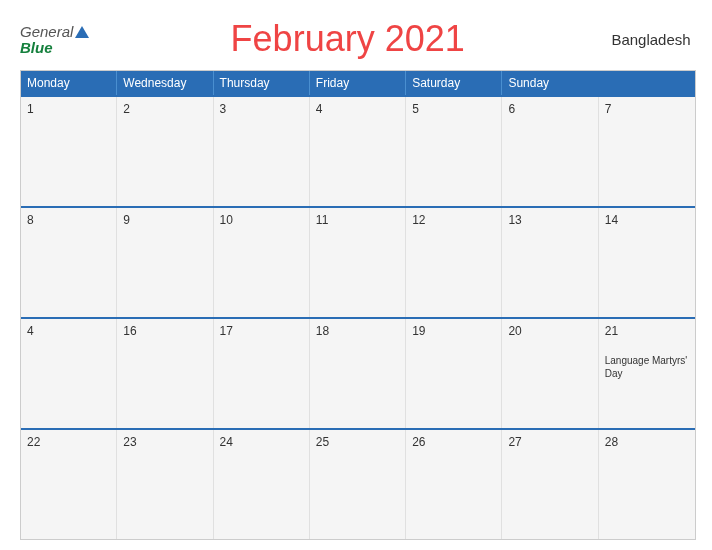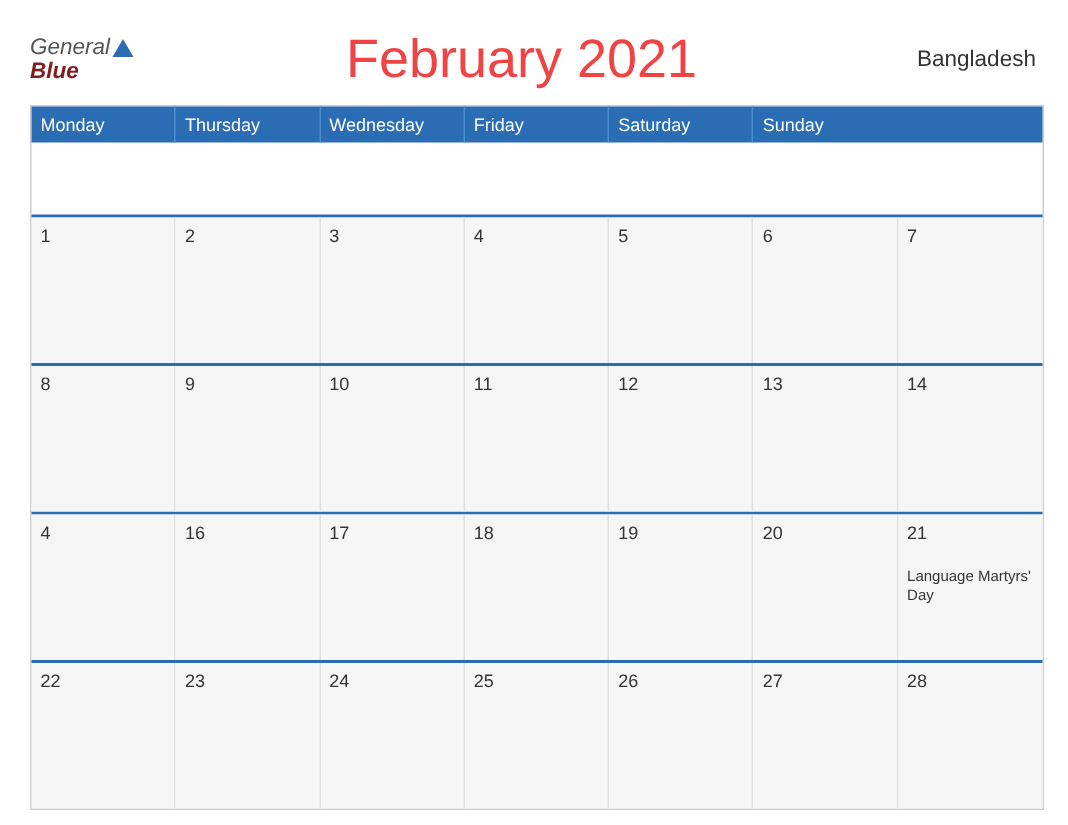--- a/index.html
+++ b/index.html
@@ -23,21 +23,21 @@
       justify-content: space-between;
       margin-bottom: 10px;
     }
     .logo {
       display: flex;
       flex-direction: column;
       align-items: flex-start;
     }
     .logo-blue {
       font-size: 15px;
-      color: #7f1d1d;
+      color: #15803d;
       font-style: italic;
       font-weight: bold;
       line-height: 1;
     }
     .logo-triangle {
       display: inline-block;
       width: 0;
       height: 0;
       border-left: 7px solid transparent;
       border-right: 7px solid transparent;
@@ -60,21 +60,20 @@
       font-size: 15px;
       color: #333;
       text-align: center;
       min-width: 90px;
     }
     .calendar {
       flex: 1;
       display: flex;
       flex-direction: column;
       border: 1px solid #ccc;
-      gap: 48px;
     }
     .cal-header {
       display: grid;
       grid-template-columns: repeat(7, 1fr);
       background: #2a6db5;
     }
     .cal-header-cell {
       color: #fff;
       font-size: 12px;
       padding: 5px 6px;
@@ -143,22 +142,22 @@
 
     <div class="title">February 2021</div>
 
     <div class="country">Bangladesh</div>
   </div>
 
   <div class="calendar">
 
     <div class="cal-header">
       <div class="cal-header-cell">Monday</div>
+      <div class="cal-header-cell">Wednesday</div>
       <div class="cal-header-cell">Thursday</div>
-      <div class="cal-header-cell">Wednesday</div>
       <div class="cal-header-cell">Friday</div>
       <div class="cal-header-cell">Saturday</div>
       <div class="cal-header-cell">Sunday</div>
     </div>
 
     <div class="cal-body">
 
       <div class="cal-row">
         <div class="cal-cell">
             <span class="day-num">1</span>

